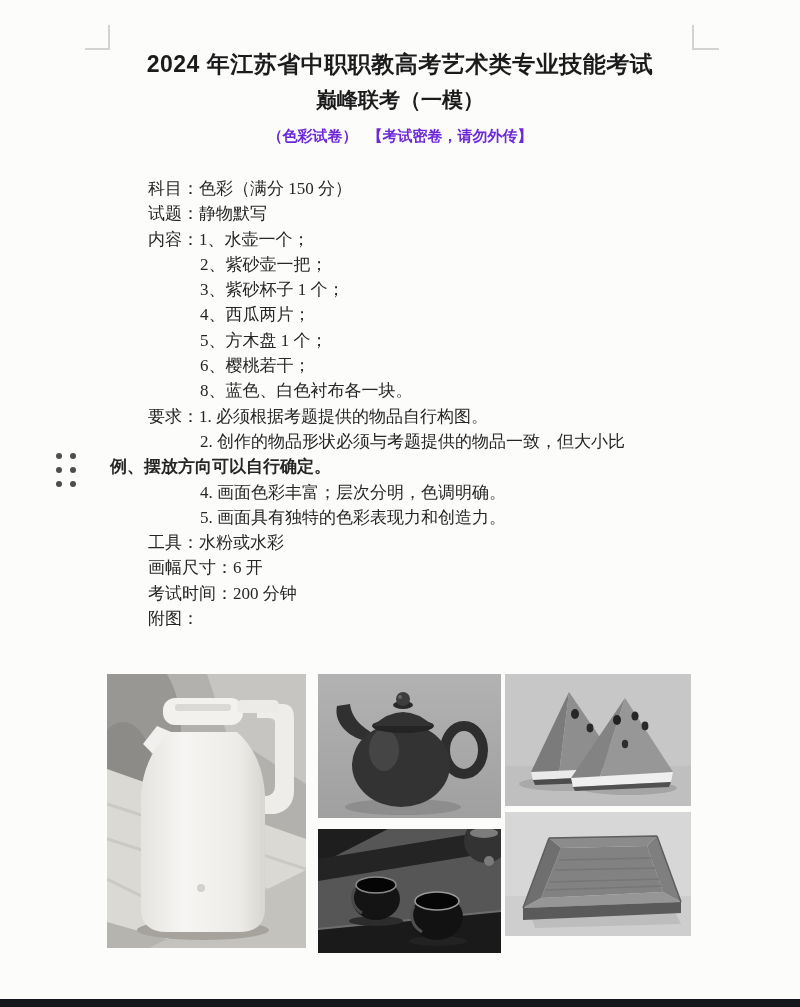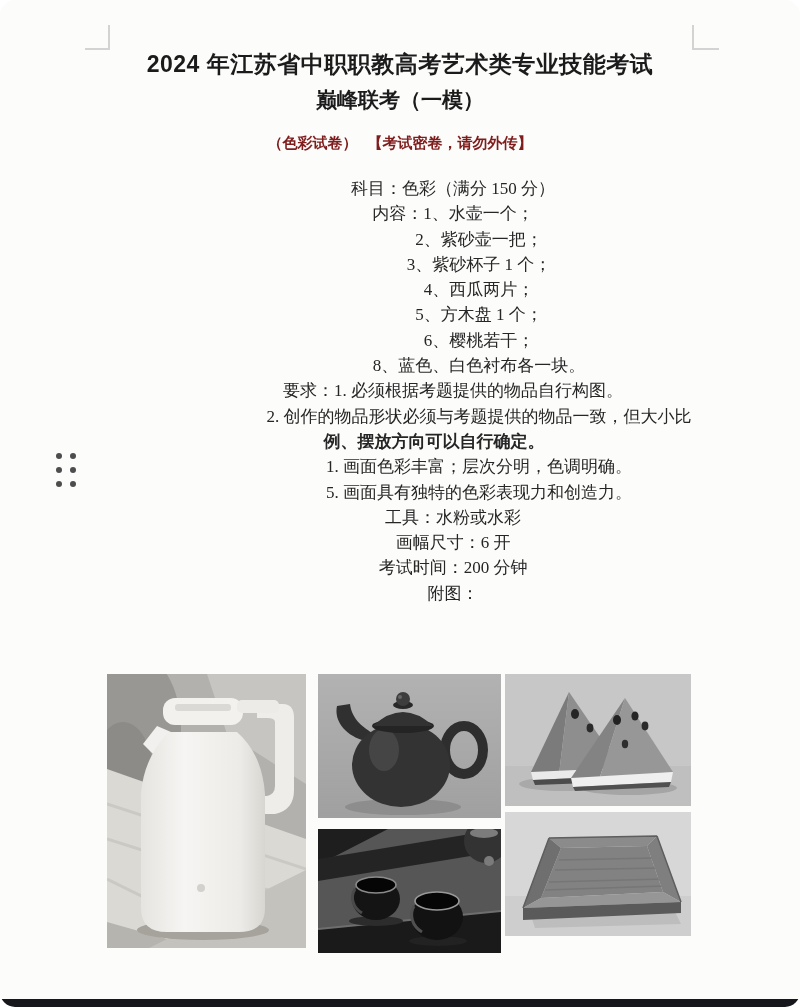--- a/index.html
+++ b/index.html
@@ -1,39 +1,38 @@
 <!DOCTYPE html>
 <html><head>
 <meta charset="utf-8">
 <style>
   html,body{margin:0;padding:0;}
   body{width:800px;height:1007px;background:#ffffff;}
   .screen{
     position:relative;width:800px;height:1007px;overflow:hidden;
     background:#fcfcfb;color:#262626;
     font-family:"Liberation Serif","DejaVu Serif",serif;
-    border-radius:15px;
   }
   
   .corner{position:absolute;}
   .corner-left{left:85px;top:25px;width:23px;height:23px;border-right:2px solid #d3d3d3;border-bottom:2px solid #d3d3d3;}
   .corner-right{left:692px;top:25px;width:25px;height:23px;border-left:2px solid #d3d3d3;border-bottom:2px solid #d3d3d3;}
   
   .drag-dots{position:absolute;left:56px;top:453px;display:grid;grid-template-columns:6px 6px;grid-auto-rows:6px;gap:8px;cursor:grab;}
   .drag-dots i{display:block;width:6px;height:6px;border-radius:50%;background:#4d4d4d;}
   
   .titles{position:absolute;top:47px;left:0;width:100%;text-align:center;color:#1b1b1b;
           font-family:"Liberation Sans","DejaVu Sans",sans-serif;}
   .t1{margin:0;font-size:23px;font-weight:bold;line-height:34px;letter-spacing:.5px;}
   .t2{margin:0;font-size:21px;font-weight:bold;line-height:37px;}
-  .subtitle{margin-top:12px;font-size:15px;font-weight:bold;line-height:26px;color:#7f1d1d;}
+  .subtitle{margin-top:5px;font-size:15px;font-weight:bold;line-height:26px;color:#6d28d9;}
   .subtitle .gap{display:inline-block;width:10px;}
   
   .body-text{position:absolute;left:148px;top:176px;width:610px;font-size:17px;line-height:25.3px;}
-  .row{white-space:nowrap;text-align:center;}
+  .row{white-space:nowrap;}
   .indent{margin-left:52px;}
   .outdent{margin-left:-38px;font-weight:bold;}
   
   .figures{position:absolute;left:107px;top:674px;width:584px;height:280px;}
   .fig{position:absolute;overflow:hidden;background:#ccc;}
   .fig svg{display:block;width:100%;height:100%;}
   .fig-kettle{left:0;top:5;width:199px;height:274px;}
   .fig-teapot{left:211px;top:5;width:183px;height:144px;}
   .fig-cups{left:211px;top:155px;width:183px;height:124px;}
   .fig-watermelon{left:398px;top:0;width:186px;height:132px;}
@@ -64,34 +63,37 @@
     <div class="subtitle">
       <span>（色彩试卷）</span><span class="gap"></span><span>【考试密卷，请勿外传】</span>
     </div>
   </header>
 
   <main class="body-text">
     <div class="row">
       <span>科目：</span><span>色彩（满分 150 分）</span>
     </div>
     <div class="row">
+      <span>试题：</span><span>静物默写</span>
+    </div>
+    <div class="row">
       <span>内容：</span><span>1、水壶一个；</span>
     </div>
     <div class="row indent">2、紫砂壶一把；</div>
     <div class="row indent">3、紫砂杯子 1 个；</div>
     <div class="row indent">4、西瓜两片；</div>
     <div class="row indent">5、方木盘 1 个；</div>
     <div class="row indent">6、樱桃若干；</div>
     <div class="row indent">8、蓝色、白色衬布各一块。</div>
     <div class="row">
       <span>要求：</span><span>1. 必须根据考题提供的物品自行构图。</span>
     </div>
     <div class="row indent">2. 创作的物品形状必须与考题提供的物品一致，但大小比</div>
     <div class="row outdent">例、摆放方向可以自行确定。</div>
-    <div class="row indent">1. 画面色彩丰富；层次分明，色调明确。</div>
+    <div class="row indent">4. 画面色彩丰富；层次分明，色调明确。</div>
     <div class="row indent">5. 画面具有独特的色彩表现力和创造力。</div>
     <div class="row">
       <span>工具：</span><span>水粉或水彩</span>
     </div>
     <div class="row">
       <span>画幅尺寸：</span><span>6 开</span>
     </div>
     <div class="row">
       <span>考试时间：</span><span>200 分钟</span>
     </div>

